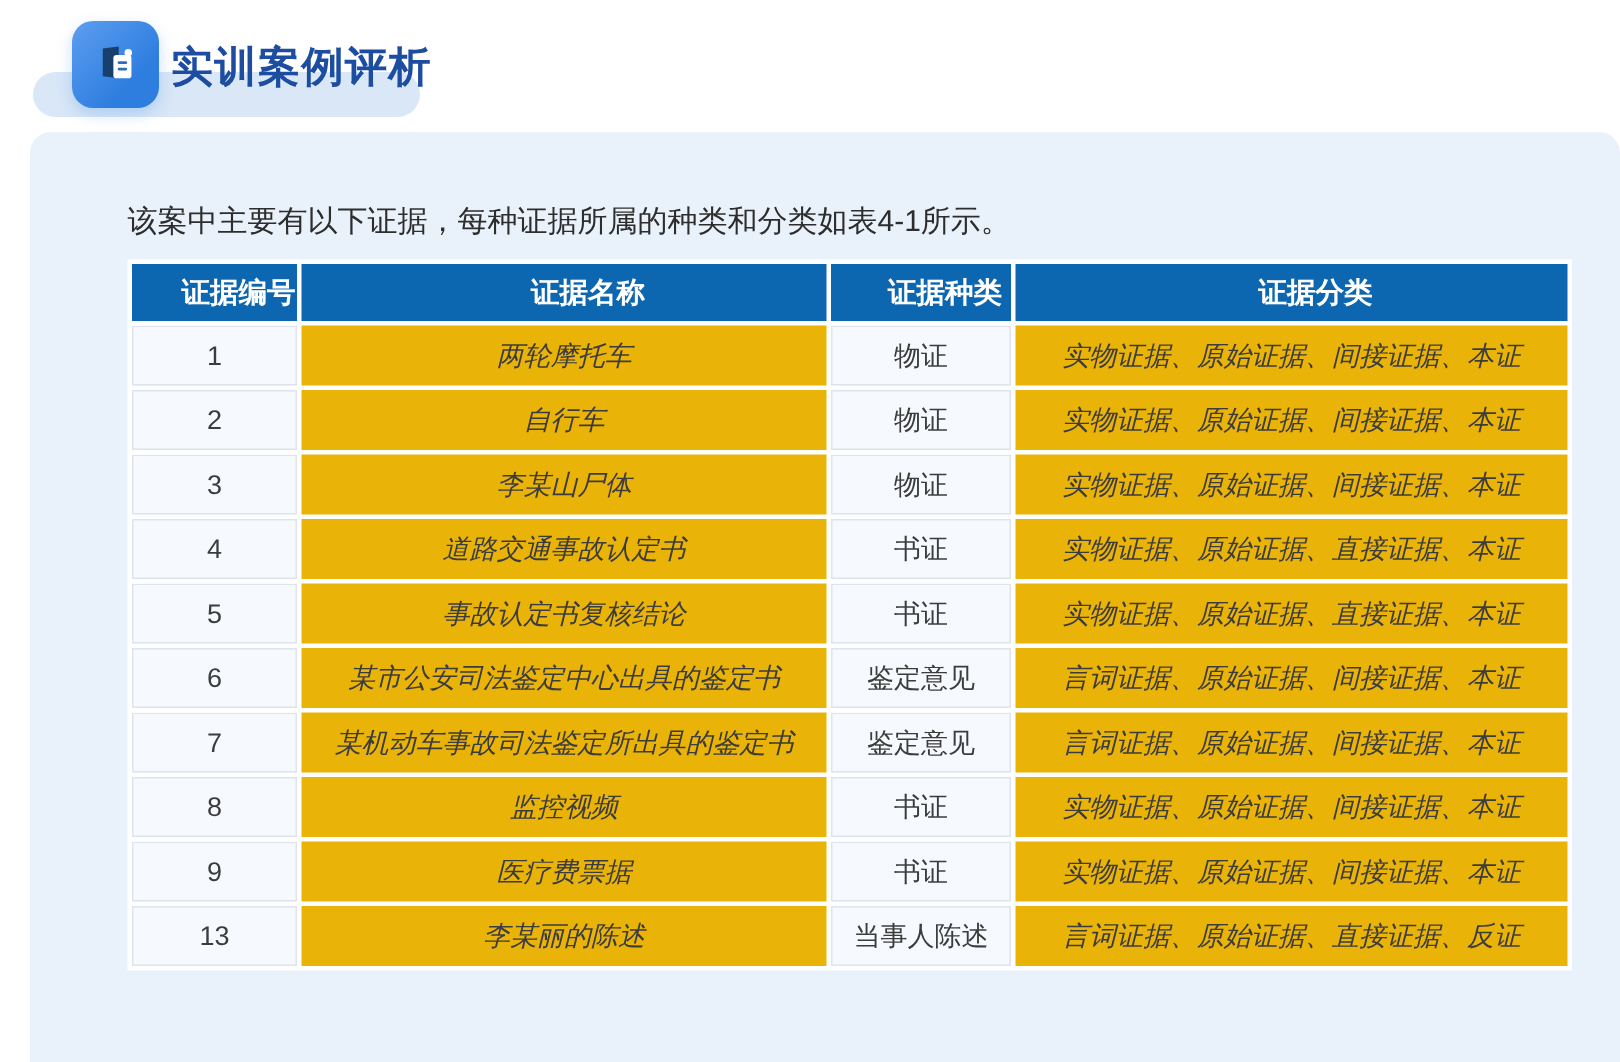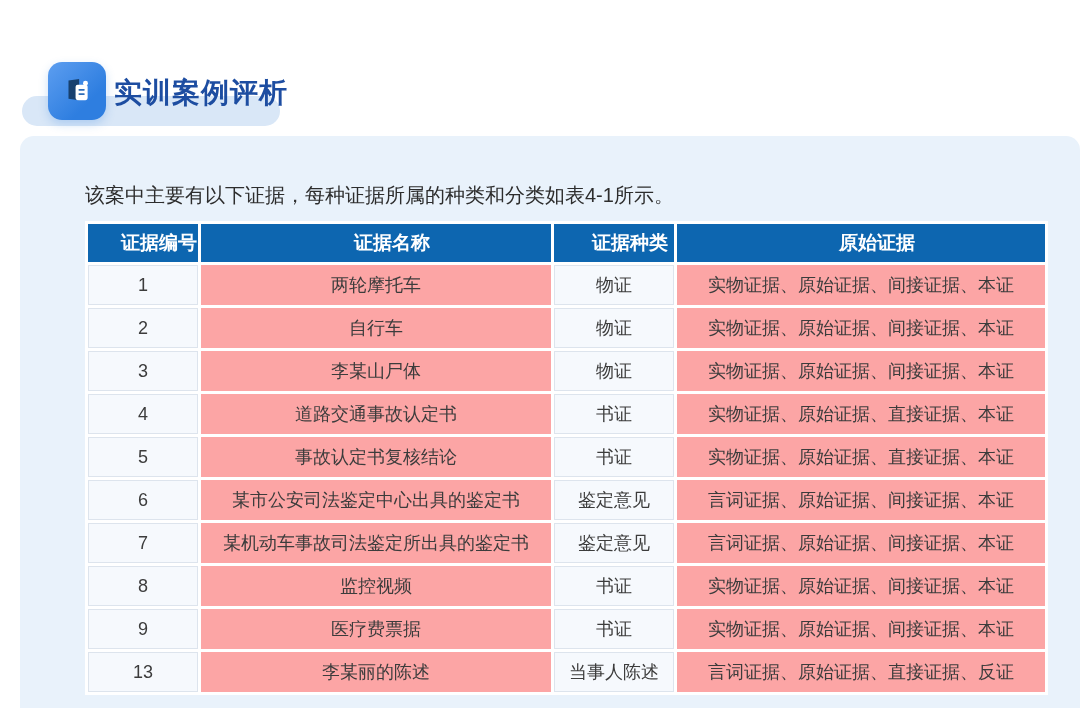--- a/index.html
+++ b/index.html
@@ -1,18 +1,18 @@
 <!DOCTYPE html>
 <html><head>
 <meta charset="utf-8">
 <style>
   * { margin:0; padding:0; box-sizing:border-box; }
   html,body { width:1080px; height:708px; background:#ffffff;
     font-family:"Liberation Sans","DejaVu Sans",sans-serif; overflow:hidden; }
-  .page { position:relative; width:1080px; height:536px;margin-top:48px; }
+  .page { position:relative; width:1080px; height:536px; }
 
   
   .hdr { position:absolute; left:0; top:0; width:1080px; height:88px; background:#ffffff; }
   .title-pill { position:absolute; left:22px; top:48px; width:258px; height:30px;
     border-radius:16px; background:#d9e7f7; }
   .hdr-icon { position:absolute; left:48px; top:14px; width:58px; height:58px;
     border-radius:14px; background:linear-gradient(135deg,#5d9ef0 0%,#2e7ee0 70%);
     display:flex; align-items:center; justify-content:center;
     box-shadow:0 4px 10px rgba(46,126,224,.25); }
   .page-title { position:absolute; left:114px; top:26px; font-size:28px; font-weight:bold;
@@ -24,21 +24,21 @@
   .intro { margin:46px 35px 12px 65px; font-size:20px; color:#2d2d2d; }
 
   
   table { margin-left:65px; width:960px; border-collapse:separate; border-spacing:3px;
     background:#ffffff; table-layout:fixed; }
   th { height:38px; background:#0d66b0; color:#ffffff; font-size:19px; font-weight:bold;
     text-align:center; vertical-align:middle;padding-left:32px; }
   td { height:40px; font-size:18px; color:#3c3c3c; text-align:center; vertical-align:middle;
     overflow:hidden; white-space:nowrap; }
   td.light  { background:#f6f9fd; box-shadow:inset 0 0 0 1px #dde4ed; }
-  td.shaded { background:#fca5a5; }
+  td.shaded { background:#eab308;font-style:italic; }
 
   
   .glyph { width:34px; height:34px; display:block; }
 </style>
 </head>
 <body>
 
 <div class="page">
 
   <div class="hdr">
@@ -63,21 +63,21 @@
         <col style="width:110px">
           <col style="width:350px">
         <col style="width:120px">
           <col style="width:368px">
       </colgroup>
       <thead>
         <tr id="head-row">
             <th>证据编号</th>
             <th>证据名称</th>
             <th>证据种类</th>
-            <th>原始证据</th>
+            <th>证据分类</th>
           </tr>
       </thead>
       <tbody id="body-rows">
           <tr>
             <td class="light">1</td>
             <td class="shaded">两轮摩托车</td>
             <td class="light">物证</td>
             <td class="shaded">实物证据、原始证据、间接证据、本证</td>
           </tr>
           <tr>

